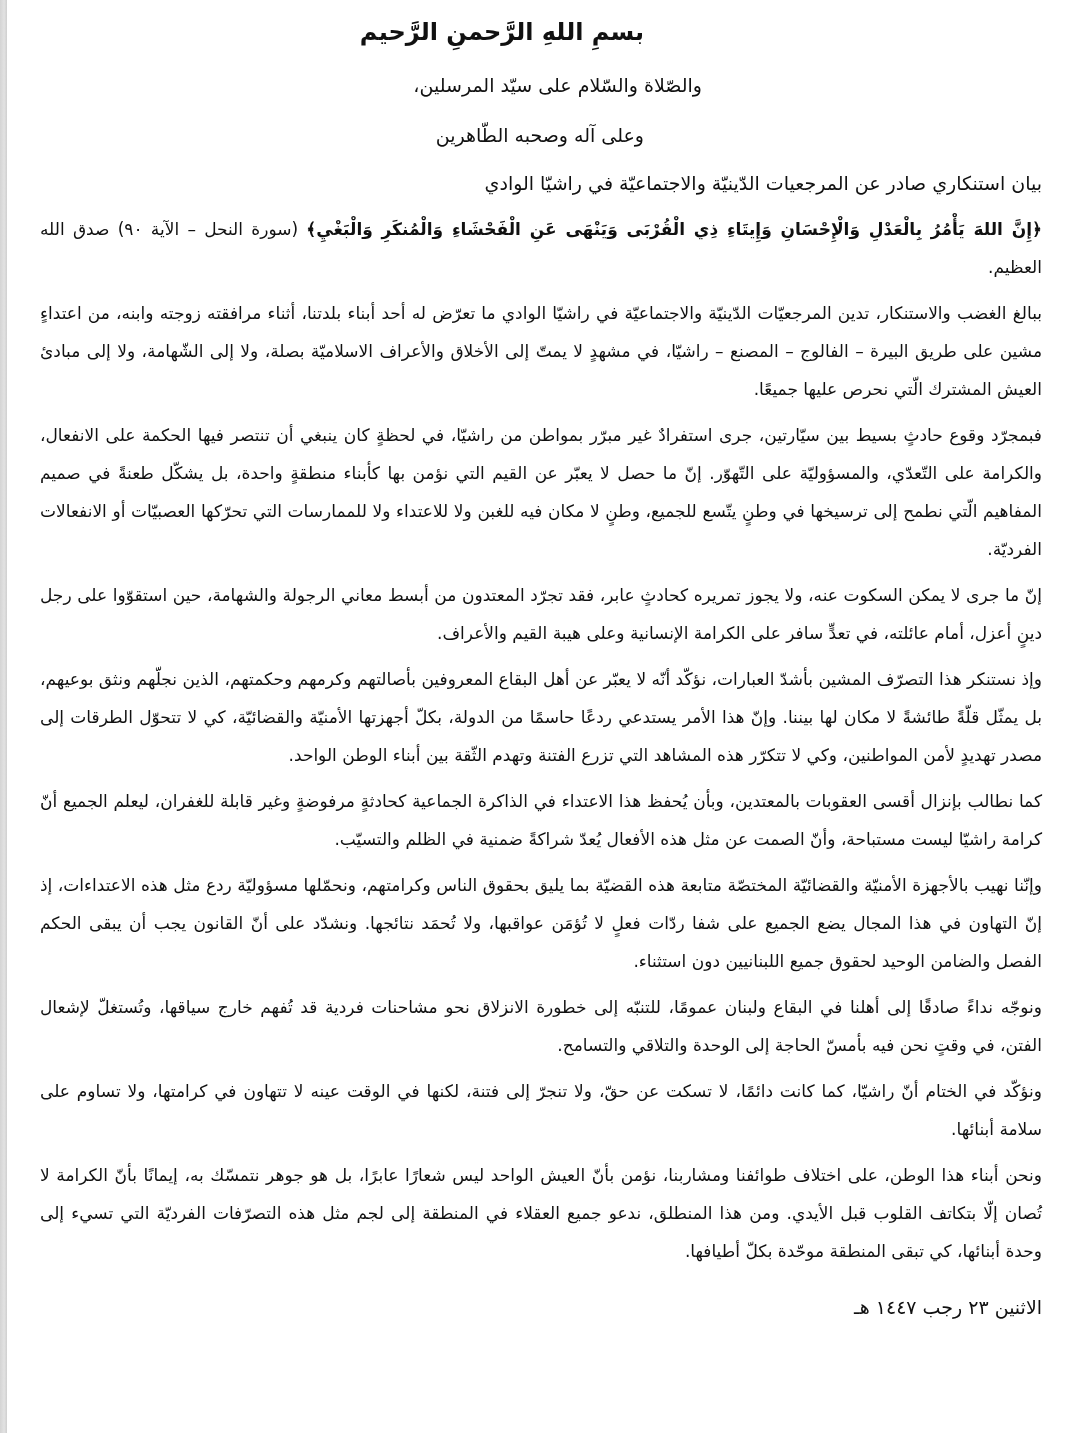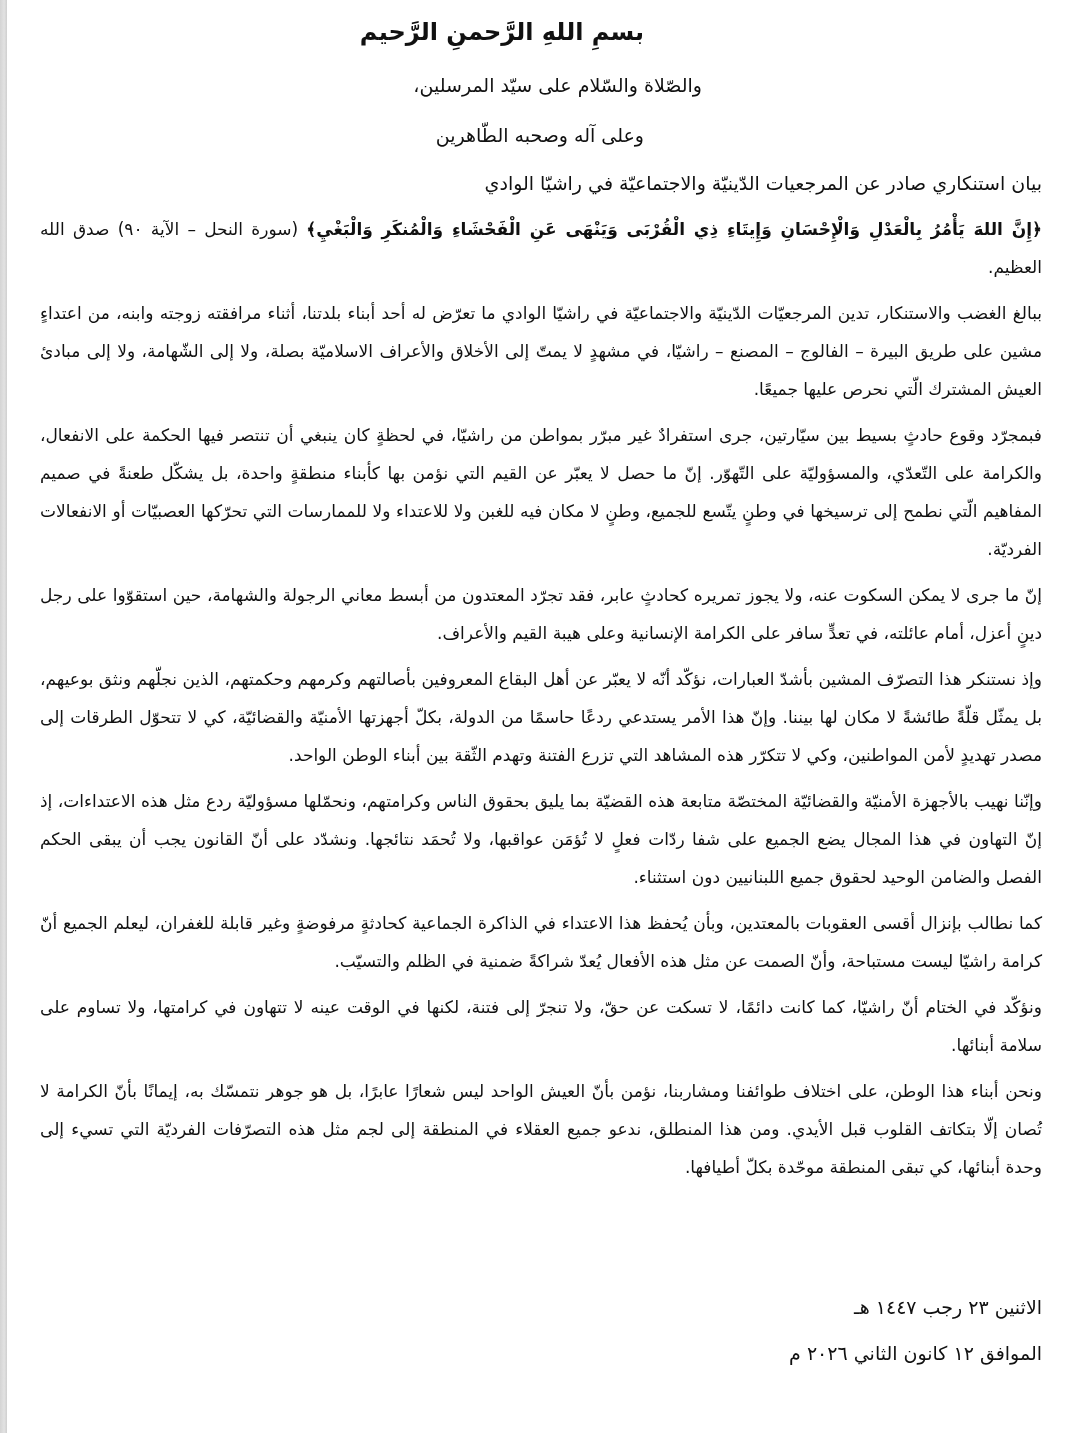--- a/index.html
+++ b/index.html
@@ -101,23 +101,23 @@
   <div class="doc-title">بيان استنكاري صادر عن المرجعيات الدّينيّة والاجتماعيّة في راشيّا الوادي</div>
 
   <div class="body-text">
     <p>
       <span class="quran-verse">﴿إِنَّ اللهَ يَأْمُرُ بِالْعَدْلِ وَالْإِحْسَانِ وَإِيتَاءِ ذِي الْقُرْبَى وَيَنْهَى عَنِ الْفَحْشَاءِ وَالْمُنكَرِ وَالْبَغْيِ﴾</span><span> (سورة النحل – الآية ٩٠) صدق الله العظيم.</span>
     </p>
     <p>ببالغ الغضب والاستنكار، تدين المرجعيّات الدّينيّة والاجتماعيّة في راشيّا الوادي ما تعرّض له أحد أبناء بلدتنا، أثناء مرافقته زوجته وابنه، من اعتداءٍ مشين على طريق البيرة – الفالوج – المصنع – راشيّا، في مشهدٍ لا يمتّ إلى الأخلاق والأعراف الاسلاميّة بصلة، ولا إلى الشّهامة، ولا إلى مبادئ العيش المشترك الّتي نحرص عليها جميعًا.</p>
     <p>فبمجرّد وقوع حادثٍ بسيط بين سيّارتين، جرى استفرادٌ غير مبرّر بمواطن من راشيّا، في لحظةٍ كان ينبغي أن تنتصر فيها الحكمة على الانفعال، والكرامة على التّعدّي، والمسؤوليّة على التّهوّر. إنّ ما حصل لا يعبّر عن القيم التي نؤمن بها كأبناء منطقةٍ واحدة، بل يشكّل طعنةً في صميم المفاهيم الّتي نطمح إلى ترسيخها في وطنٍ يتّسع للجميع، وطنٍ لا مكان فيه للغبن ولا للاعتداء ولا للممارسات التي تحرّكها العصبيّات أو الانفعالات الفرديّة.</p>
     <p>إنّ ما جرى لا يمكن السكوت عنه، ولا يجوز تمريره كحادثٍ عابر، فقد تجرّد المعتدون من أبسط معاني الرجولة والشهامة، حين استقوّوا على رجل دينٍ أعزل، أمام عائلته، في تعدٍّ سافر على الكرامة الإنسانية وعلى هيبة القيم والأعراف.</p>
     <p>وإذ نستنكر هذا التصرّف المشين بأشدّ العبارات، نؤكّد أنّه لا يعبّر عن أهل البقاع المعروفين بأصالتهم وكرمهم وحكمتهم، الذين نجلّهم ونثق بوعيهم، بل يمثّل قلّةً طائشةً لا مكان لها بيننا. وإنّ هذا الأمر يستدعي ردعًا حاسمًا من الدولة، بكلّ أجهزتها الأمنيّة والقضائيّة، كي لا تتحوّل الطرقات إلى مصدر تهديدٍ لأمن المواطنين، وكي لا تتكرّر هذه المشاهد التي تزرع الفتنة وتهدم الثّقة بين أبناء الوطن الواحد.</p>
+    <p>كما نطالب بإنزال أقسى العقوبات بالمعتدين، وبأن يُحفظ هذا الاعتداء في الذاكرة الجماعية كحادثةٍ مرفوضةٍ وغير قابلة للغفران، ليعلم الجميع أنّ كرامة راشيّا ليست مستباحة، وأنّ الصمت عن مثل هذه الأفعال يُعدّ شراكةً ضمنية في الظلم والتسيّب.</p>
     <p>وإنّنا نهيب بالأجهزة الأمنيّة والقضائيّة المختصّة متابعة هذه القضيّة بما يليق بحقوق الناس وكرامتهم، ونحمّلها مسؤوليّة ردع مثل هذه الاعتداءات، إذ إنّ التهاون في هذا المجال يضع الجميع على شفا ردّات فعلٍ لا تُؤمَن عواقبها، ولا تُحمَد نتائجها. ونشدّد على أنّ القانون يجب أن يبقى الحكم الفصل والضامن الوحيد لحقوق جميع اللبنانيين دون استثناء.</p>
-    <p>كما نطالب بإنزال أقسى العقوبات بالمعتدين، وبأن يُحفظ هذا الاعتداء في الذاكرة الجماعية كحادثةٍ مرفوضةٍ وغير قابلة للغفران، ليعلم الجميع أنّ كرامة راشيّا ليست مستباحة، وأنّ الصمت عن مثل هذه الأفعال يُعدّ شراكةً ضمنية في الظلم والتسيّب.</p>
+    <p>ونوجّه نداءً صادقًا إلى أهلنا في البقاع ولبنان عمومًا، للتنبّه إلى خطورة الانزلاق نحو مشاحنات فردية قد تُفهم خارج سياقها، وتُستغلّ لإشعال الفتن، في وقتٍ نحن فيه بأمسّ الحاجة إلى الوحدة والتلاقي والتسامح.</p>
     <p>ونؤكّد في الختام أنّ راشيّا، كما كانت دائمًا، لا تسكت عن حقّ، ولا تنجرّ إلى فتنة، لكنها في الوقت عينه لا تتهاون في كرامتها، ولا تساوم على سلامة أبنائها.</p>
     <p>ونحن أبناء هذا الوطن، على اختلاف طوائفنا ومشاربنا، نؤمن بأنّ العيش الواحد ليس شعارًا عابرًا، بل هو جوهر نتمسّك به، إيمانًا بأنّ الكرامة لا تُصان إلّا بتكاتف القلوب قبل الأيدي. ومن هذا المنطلق، ندعو جميع العقلاء في المنطقة إلى لجم مثل هذه التصرّفات الفرديّة التي تسيء إلى وحدة أبنائها، كي تبقى المنطقة موحّدة بكلّ أطيافها.</p>
   </div>
 
   <div class="signature">
     <div>الاثنين ٢٣ رجب ١٤٤٧ هـ</div>
-    <div>الموافق ١٢ كانون الثاني ٢٠٢٦ م</div>
   </div>
 </div>
 
 </body></html>

